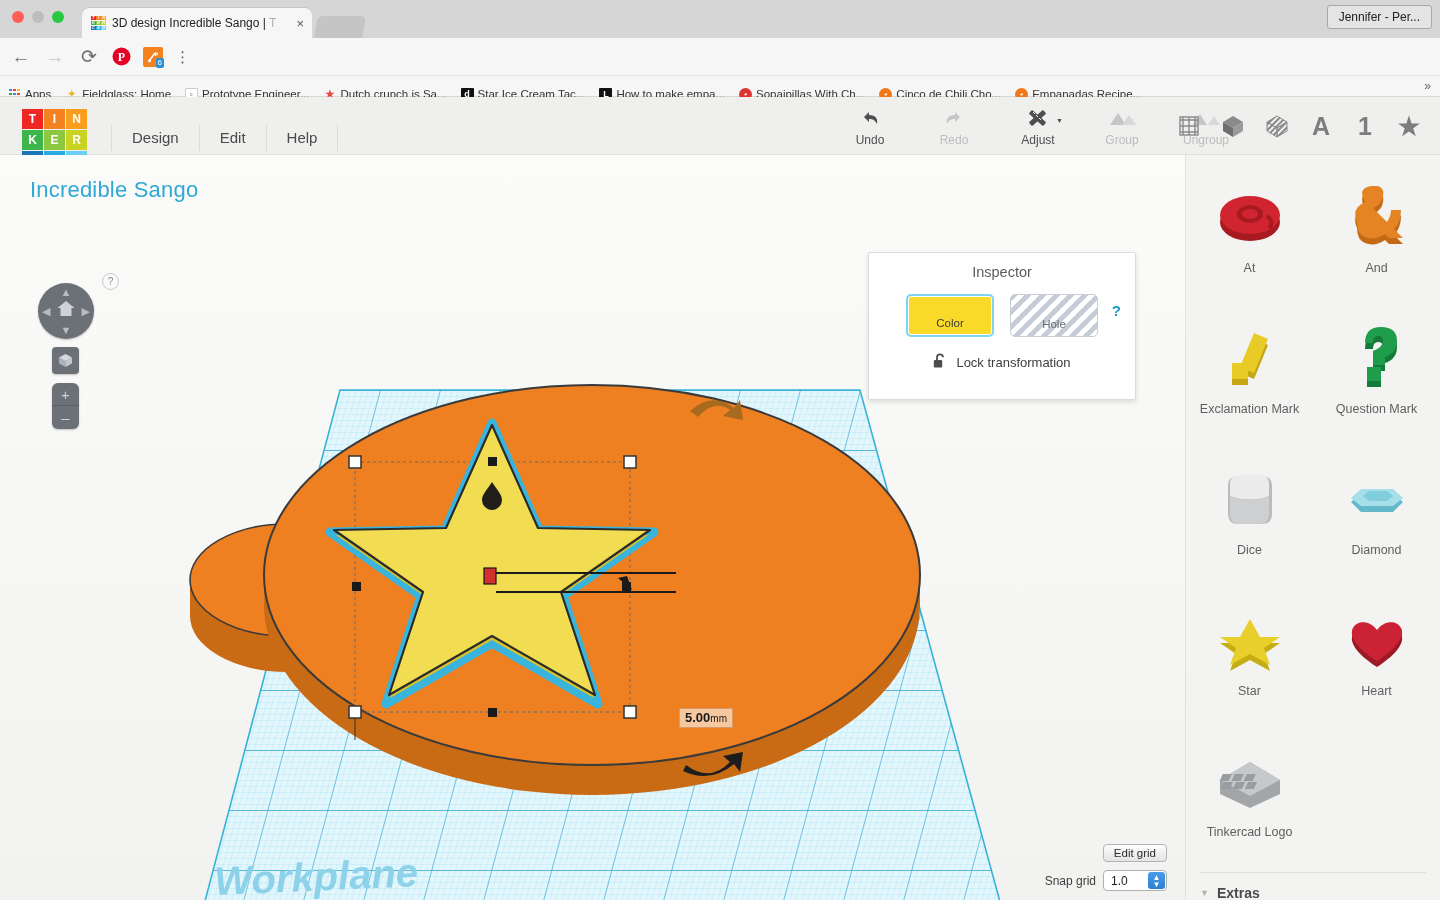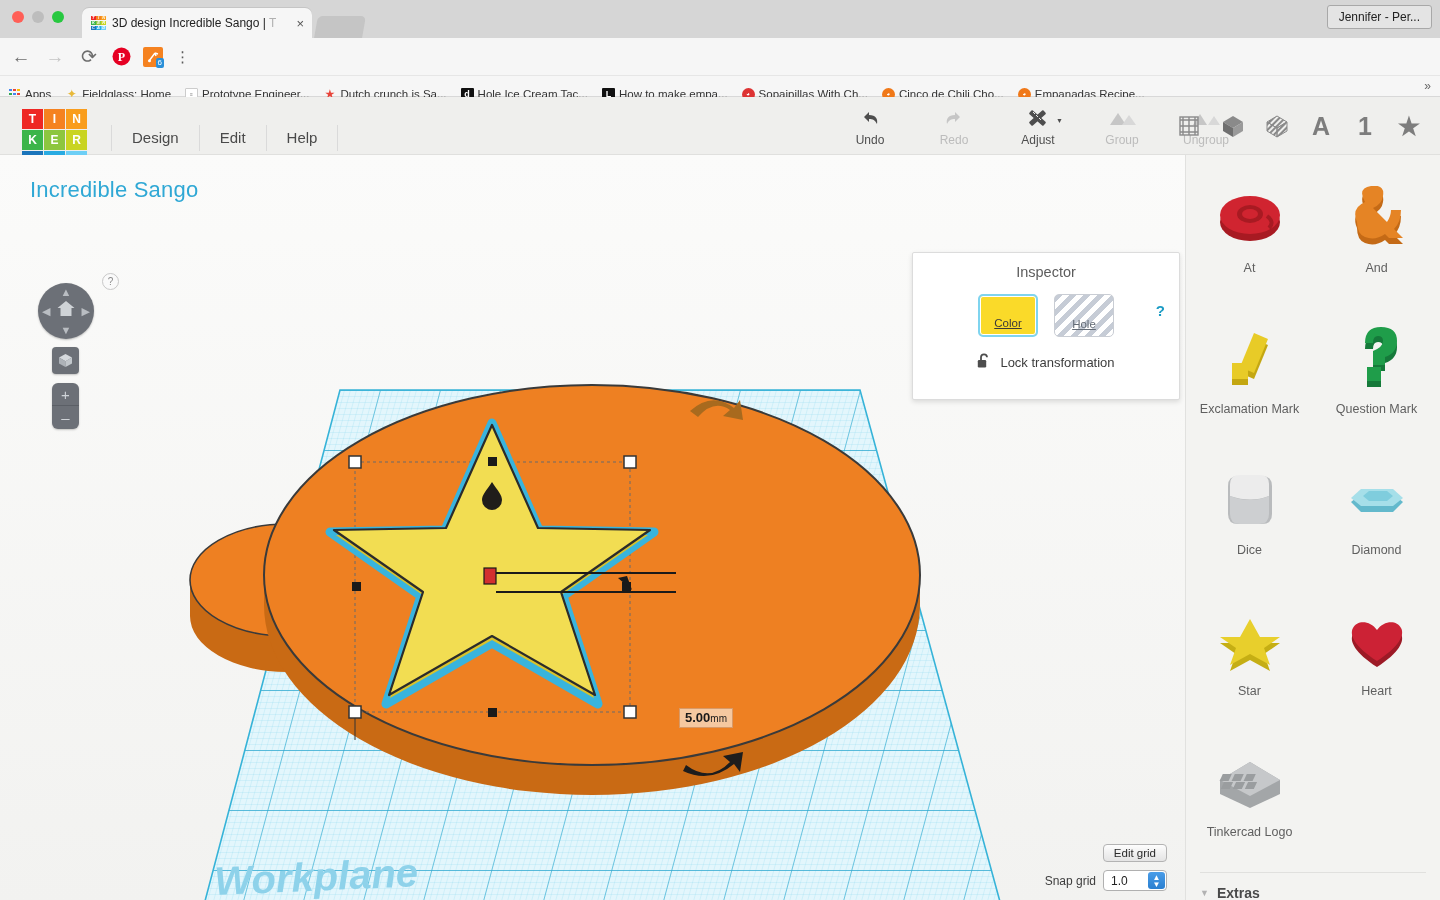--- a/index.html
+++ b/index.html
@@ -203,31 +203,30 @@
   }
   .stepper {
     position: absolute; right: 1px; top: 1px; width: 17px; height: 17px;
     background: linear-gradient(180deg,#4a9de8,#2a7fd0); border-radius: 3px;
     color: #fff; font-size: 8px; display: flex; flex-direction: column;
     align-items: center; justify-content: center; line-height: 7px;
   }
 
   
   .inspector {
-    position: absolute; left: 912px; top: 155px; width: 268px; height: 148px;
+    position: absolute; left: 868px; top: 155px; width: 268px; height: 148px;
     background: #fff; border: 1px solid #dcdcdc; border-radius: 2px;
     box-shadow: 0 2px 5px rgba(0,0,0,.12); z-index: 40;
   }
   .insp-title { text-align: center; font-size: 14.5px; color: #5c5c5c; margin-top: 11px; }
   .insp-row { display: flex; justify-content: center; gap: 16px; margin-top: 14px; position: relative; }
   .swatch {
-    width: 60px; height: 43px; border-radius: 5px; position: relative;
+    width: 88px; height: 43px; border-radius: 5px; position: relative;
     display: flex; align-items: flex-end; justify-content: center; padding-bottom: 6px;
     font-size: 11.5px;
-    text-decoration: underline;
   }
   .swatch.color {
     background: #fada29; border: 2px solid #7fd4ef; color: #3a3a3a;
     box-shadow: 0 0 0 1px #fff inset;
   }
   .swatch.hole {
     border: 1px solid #c9cdd4; color: #636b75;
     background: repeating-linear-gradient(-45deg, #ffffff 0 5px, #c6ccd6 5px 10px);
   }
   .insp-help { position: absolute; right: 14px; top: 8px; color: #1a9bc4; font-size: 15px; font-weight: bold; }
@@ -337,21 +336,21 @@
     <div class="bm">
       <span class="bm-ico" style="background:#fff;border:1px solid #ccc;font-size:5px;color:#888">≡</span>
       <span>Prototype Engineer...</span>
     </div>
     <div class="bm">
       <span class="bm-ico" style="color:#e8443a;font-size:12px">★</span>
       <span>Dutch crunch is Sa...</span>
     </div>
     <div class="bm">
       <span class="bm-ico" style="background:#111;color:#fff;font-size:9px;font-weight:bold">d</span>
-      <span>Hole Ice Cream Tac...</span>
+      <span>Star Ice Cream Tac...</span>
     </div>
     <div class="bm">
       <span class="bm-ico" style="background:#111;color:#fff;font-size:9px;font-weight:bold">L</span>
       <span>How to make empa...</span>
     </div>
     <div class="bm">
       <span class="bm-ico" style="background:#d33;border-radius:50%;color:#fff;font-size:6px">◕</span>
       <span>Sopaipillas With Ch...</span>
     </div>
     <div class="bm">

